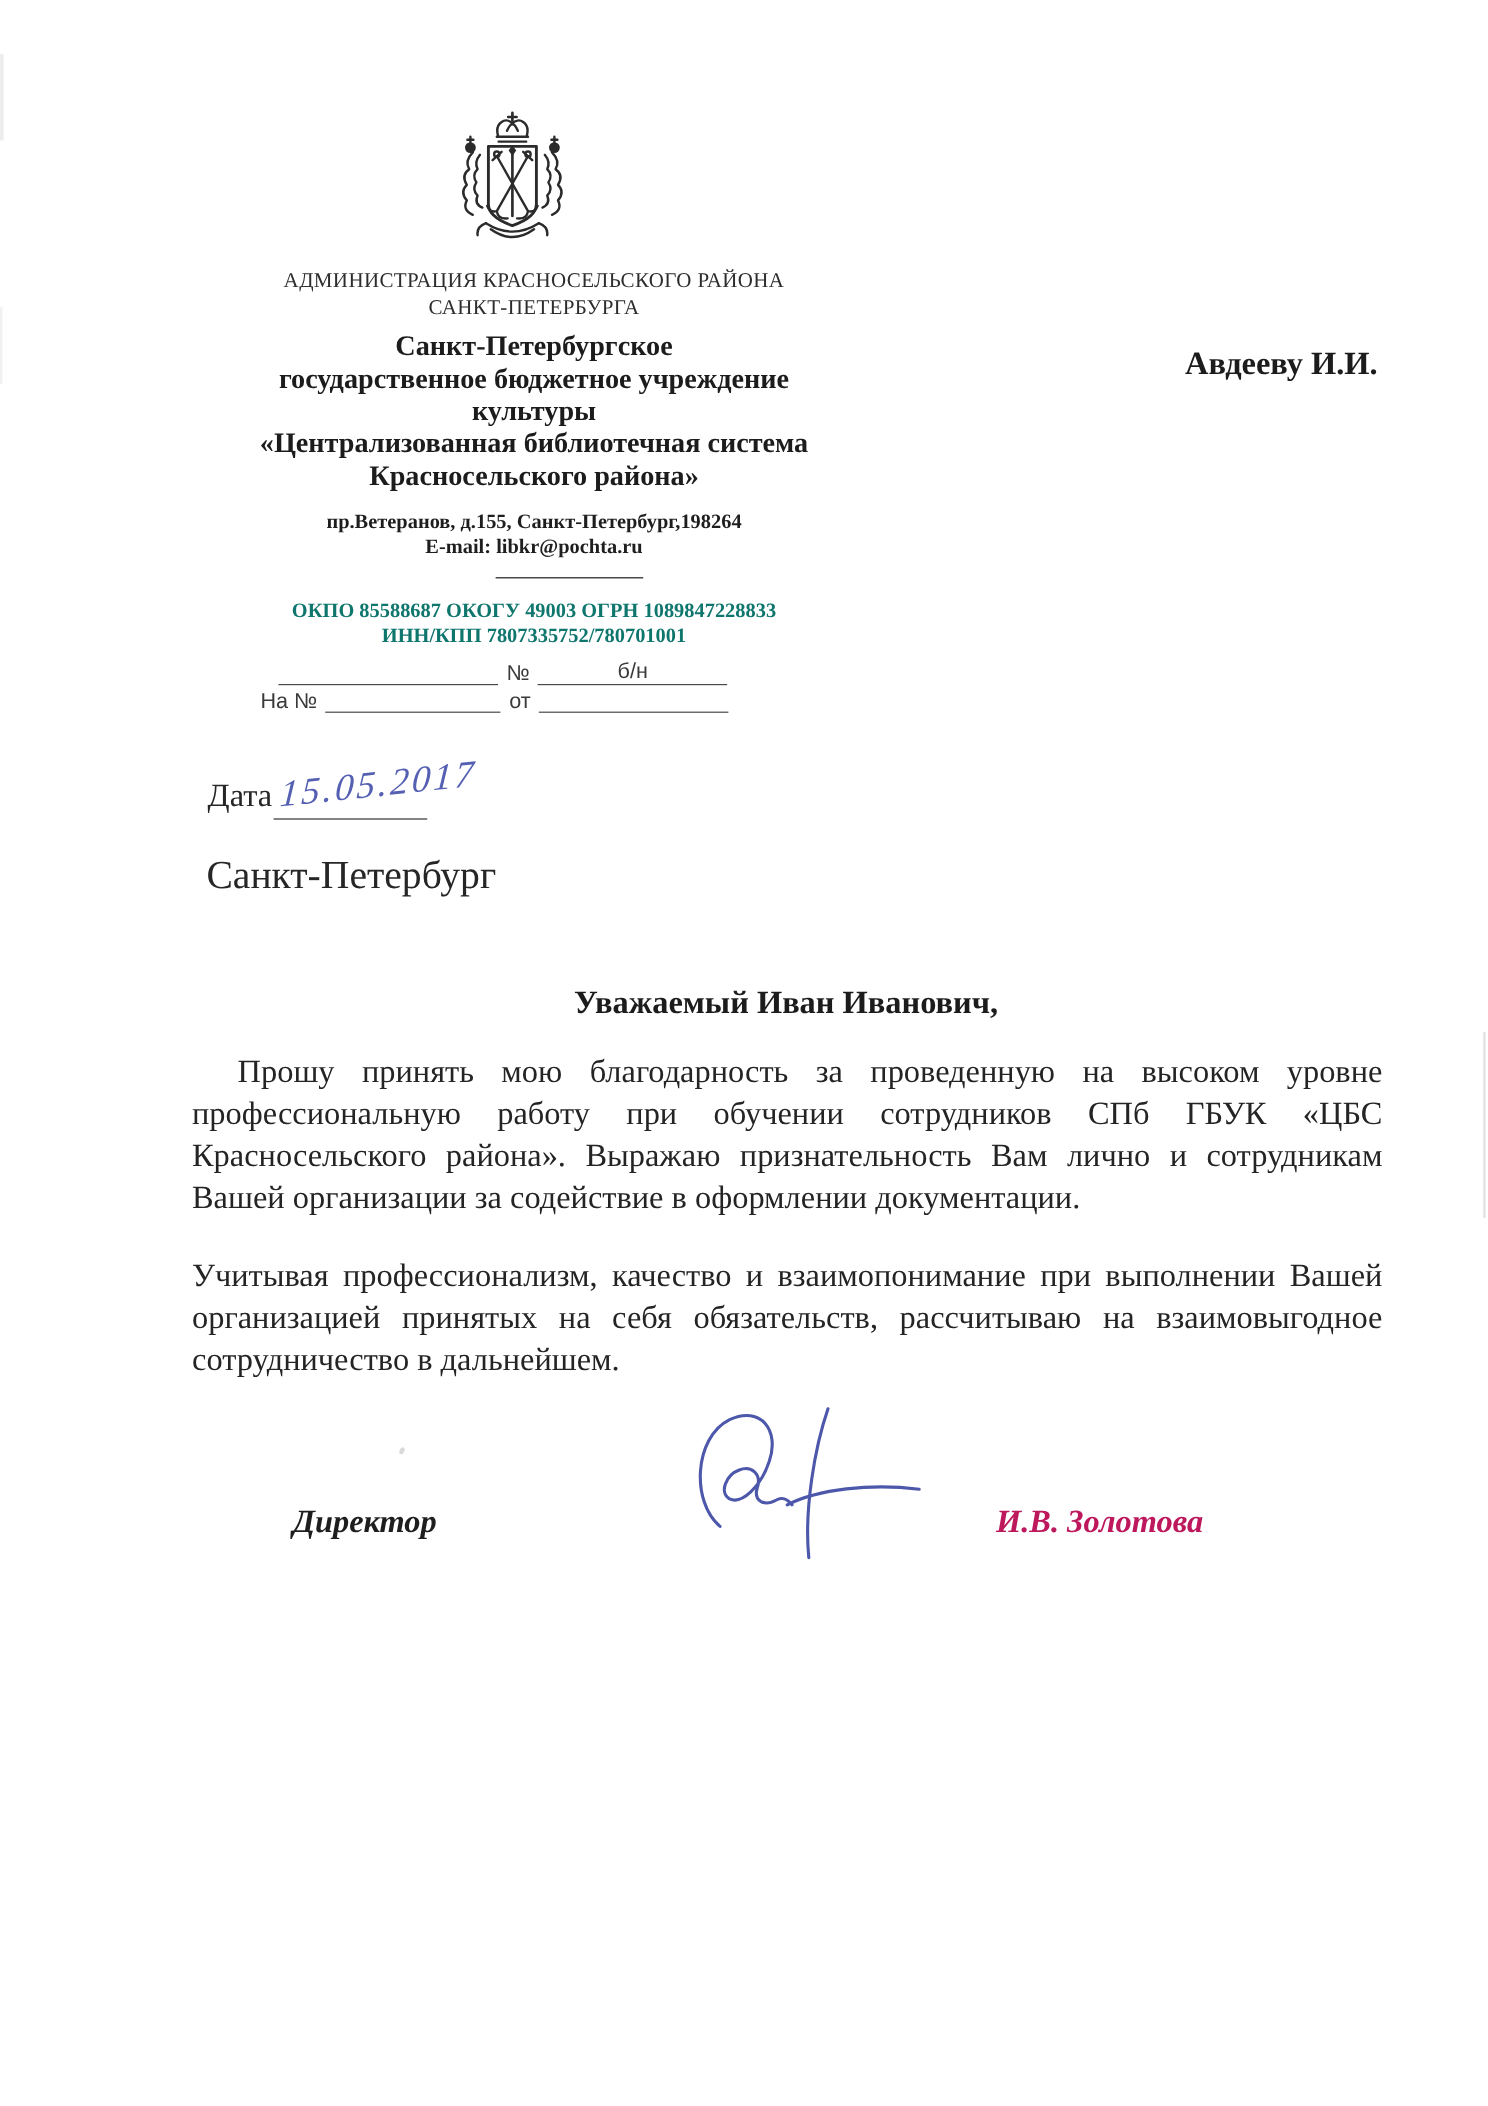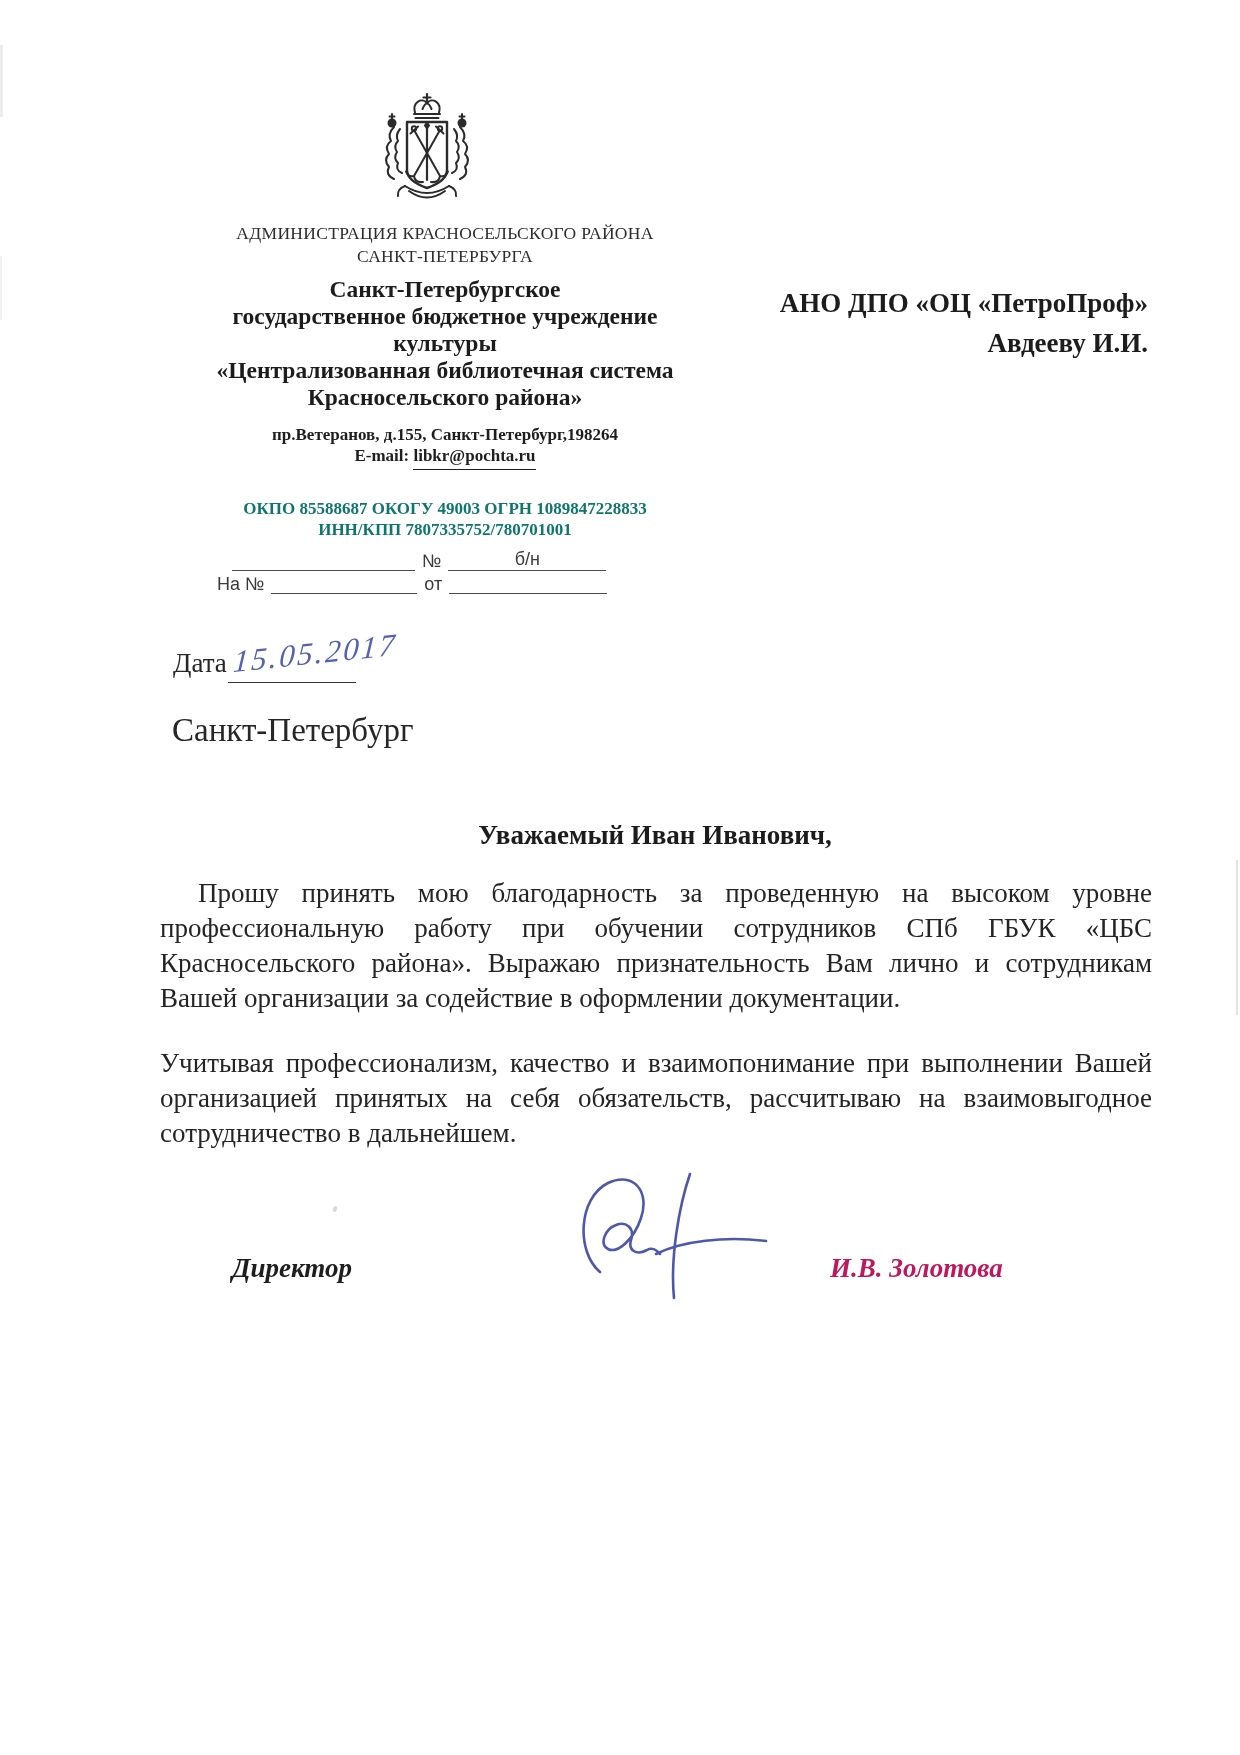--- a/index.html
+++ b/index.html
@@ -12,21 +12,21 @@
     font-family:"Liberation Serif","DejaVu Serif",serif;
     color:#222222;
   }
   .abs{position:absolute;}
   .center{text-align:center;}
 
   
   .admin-block{left:150px;width:590px;top:222px;font-size:17.5px;line-height:23px;letter-spacing:.3px;color:#2d2d2d;}
   .org-block{left:150px;width:590px;top:276px;font-size:23.5px;line-height:27px;font-weight:bold;color:#1c1c1c;}
   .addr-block{left:150px;width:590px;top:424px;font-size:17px;line-height:21px;font-weight:bold;color:#1e1e1e;}
-  .addr-block .uline-text{border-bottom:1.5px solid #1e1e1e;padding-bottom:4px;}
+  .addr-block .uline-text{border-bottom:1.5px solid #1e1e1e;padding-bottom:16px;}
   .codes-block{left:150px;width:590px;top:498px;font-size:17px;line-height:21px;font-weight:bold;color:#0f766e;}
 
   
   .ref-row{display:flex;align-items:flex-end;font-family:"Liberation Sans","DejaVu Sans",sans-serif;font-size:18px;color:#3a3a3a;}
   .ref-row .ln{display:inline-block;border-bottom:1.6px solid #4a4a4a;height:20px;}
   .ref-row .lbl{margin:0 7px;line-height:20px;}
   .ref-row .val{display:inline-block;border-bottom:1.6px solid #4a4a4a;height:22px;text-align:center;line-height:22px;}
   .ref-row1{left:232px;top:548px;}
   .ref-row2{left:217px;top:573px;}
 
@@ -45,21 +45,21 @@
   .recipient{right:92px;top:283px;width:520px;text-align:right;font-size:27px;font-weight:bold;line-height:40px;color:#1c1c1c;}
 
   
   .salutation{left:160px;width:990px;top:820px;font-size:27px;font-weight:bold;color:#1c1c1c;}
   .letter-body{left:160px;width:992px;top:876px;font-size:27px;line-height:35px;text-align:justify;color:#242424;}
   .letter-body p{margin:0;}
   .letter-body p.p1{text-indent:38px;}
   .letter-body p.p2{margin-top:30px;}
 
   
-  .sig-position{left:232px;top:1253px;font-size:27px;font-weight:bold;font-style:italic;color:#1e1e1e;}
+  .sig-position{left:244px;top:1253px;font-size:27px;font-weight:bold;font-style:italic;color:#1e1e1e;}
   .sig-name{left:830px;top:1253px;font-size:27px;font-weight:bold;font-style:italic;color:#be185d;}
   .sig-svg{left:570px;top:1168px;}
   .speck{left:333px;top:1206px;width:4px;height:6px;border-radius:50%;background:#b9b9b9;opacity:.55;transform:rotate(20deg);}
   .edge-r{left:1236px;top:860px;width:2px;height:155px;background:#e3e3e3;}
   .edge-l1{left:0;top:45px;width:3px;height:72px;background:#ededed;}
   .edge-l2{left:0;top:256px;width:2px;height:64px;background:#f1f1f1;}
 </style>
 </head>
 <body>
 
@@ -127,21 +127,20 @@
     <span class="val" style="width:158px;">б/н</span>
   </div>
   <div class="abs ref-row ref-row2">
     <span class="lbl" style="margin-left:0;">На №</span>
     <span class="ln" style="width:146px;"></span>
     <span class="lbl">от</span>
     <span class="ln" style="width:158px;"></span>
   </div>
 
   <div class="abs recipient">
-    <div>АНО ДПО «ОЦ «ПетроПроф»</div>
     <div>Авдееву И.И.</div>
   </div>
 
   <div class="abs date-label">Дата</div>
   <div class="abs date-uline"></div>
   <div class="abs handwritten-date" style="color:#5560b2;">15.05.2017</div>
 
   <div class="abs city">Санкт-Петербург</div>
 
   <div class="abs salutation center">Уважаемый Иван Иванович,</div>

